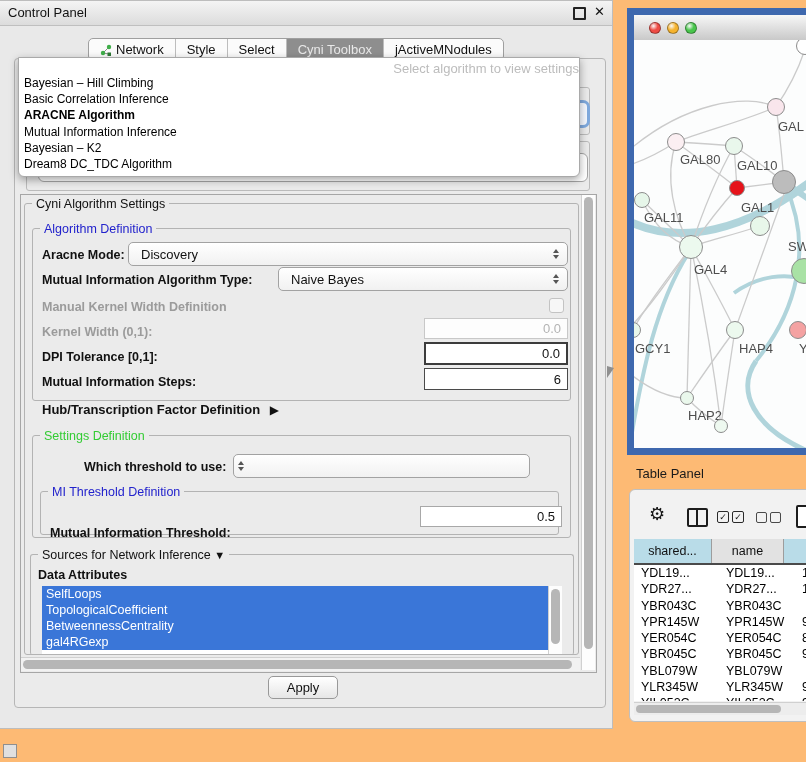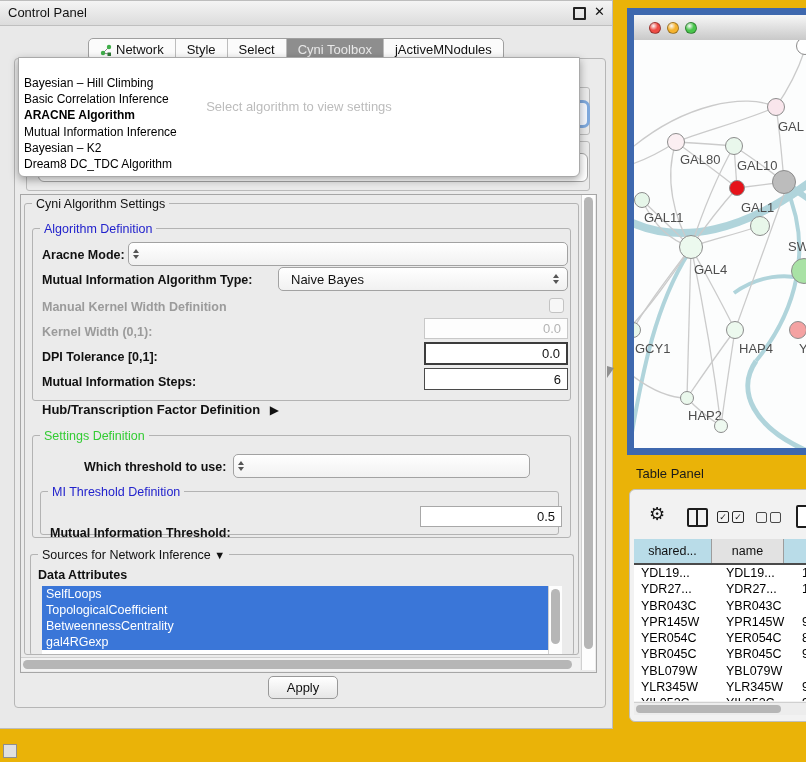--- a/index.html
+++ b/index.html
@@ -1,38 +1,38 @@
 <!DOCTYPE html>
 <html><head>
 <meta charset="utf-8">
 <style>
   html,body{margin:0;padding:0;background:#e4e4e4;}
   #root{position:relative;width:806px;height:762px;overflow:hidden;
-        font-family:"Liberation Sans","DejaVu Sans",sans-serif;background:#eab308;}
+        font-family:"Liberation Sans","DejaVu Sans",sans-serif;background:#fdba74;}
   .abs{position:absolute;}
   
   .cp{position:absolute;left:0;top:8;width:613px;height:729px;background:#e9e9e9;
       border:1px solid #bdbdbd;border-left:none;box-sizing:border-box;}
   .cp-titlebar{position:absolute;left:0;top:0;width:100%;height:24px;
       background:linear-gradient(#f4f4f4,#dcdcdc);border-bottom:1px solid #bfbfbf;}
   .cp-title{position:absolute;left:8px;top:4px;font-size:13px;color:#111;}
   .float-ic{position:absolute;right:26px;top:6px;width:9px;height:9px;border:2px solid #222;border-radius:1px;}
   .close-ic{position:absolute;right:7px;top:3px;font-size:13px;font-weight:bold;color:#111;}
   .tabbar{position:absolute;display:inline-flex;border:1px solid #9f9f9f;border-radius:5px;
       overflow:hidden;background:#fbfbfb;height:21px;}
   .tab{display:flex;align-items:center;gap:4px;padding:0 11px;font-size:13px;color:#111;
       border-left:1px solid #bdbdbd;white-space:nowrap;}
   .tab:first-child{border-left:none;}
   .tab.sel{background:#8e8e8e;color:#e9e9e9;}
   .content-panel{position:absolute;left:14px;top:57px;width:590px;height:648px;
       border:1px solid #b6b6b6;border-radius:4px;background:#ebebeb;}
   
   .dd{position:absolute;left:18px;top:56px;width:560px;height:118px;background:#fff;
       border:1px solid #a9a9a9;border-radius:0 0 6px 6px;box-shadow:0 3px 9px rgba(0,0,0,.35);z-index:30;}
-  .dd-ph{position:absolute;left:0;top:3px;width:100%;text-align:center;color:#bcbcbc;font-size:13px;margin-top:38px;}
+  .dd-ph{position:absolute;left:0;top:3px;width:100%;text-align:right;color:#bcbcbc;font-size:13px;}
   .dd-it{position:absolute;left:5px;font-size:12px;color:#000;white-space:nowrap;}
   
   .frag-box{position:absolute;border:1px solid #bbb;border-radius:3px;z-index:2;}
   .frag-combo{position:absolute;background:#fff;border:1px solid #a5a5a5;border-radius:6px;z-index:3;}
   .frag-ring{position:absolute;border:3px solid #7fa9dd;border-radius:7px;z-index:4;background:#f4f8ff;}
   .frag-text{position:absolute;color:#b4b4b4;font-size:13px;z-index:3;white-space:nowrap;}
   
   .pane-border{position:absolute;left:20px;top:193px;width:575px;height:477px;border:1px solid #a6a6a6;background:#ebebeb;}
   .group{position:absolute;border:1px solid #b3b3b3;border-radius:3px;}
   .gtitle{position:absolute;background:#ebebeb;padding:0 4px;font-size:12.5px;white-space:nowrap;z-index:5;}
@@ -155,20 +155,21 @@
     <div class="pane-border"></div>
 
     <div class="group" style="left:24px;top:202px;width:553px;height:450px;"></div>
     <span class="gtitle" style="left:32px;top:196px;color:#111;">Cyni Algorithm Settings</span>
 
     <div class="group" style="left:32px;top:227px;width:537px;height:171px;"></div>
     <span class="gtitle" style="left:40px;top:221px;color:#2222cc;">Algorithm Definition</span>
 
     <span class="lbl" style="left:42px;top:247px;">Aracne Mode:</span>
     <div class="combo" style="left:128px;top:241px;width:440px;">
+      <span class="cv">Discovery</span>
       <span class="stepper">
           <i class="u"></i>
           <i class="d"></i>
         </span>
     </div>
 
     <span class="lbl" style="left:42px;top:272px;">Mutual Information Algorithm Type:</span>
     <div class="combo" style="left:278px;top:266px;width:290px;">
       <span class="cv">Naive Bayes</span>
       <span class="stepper">

